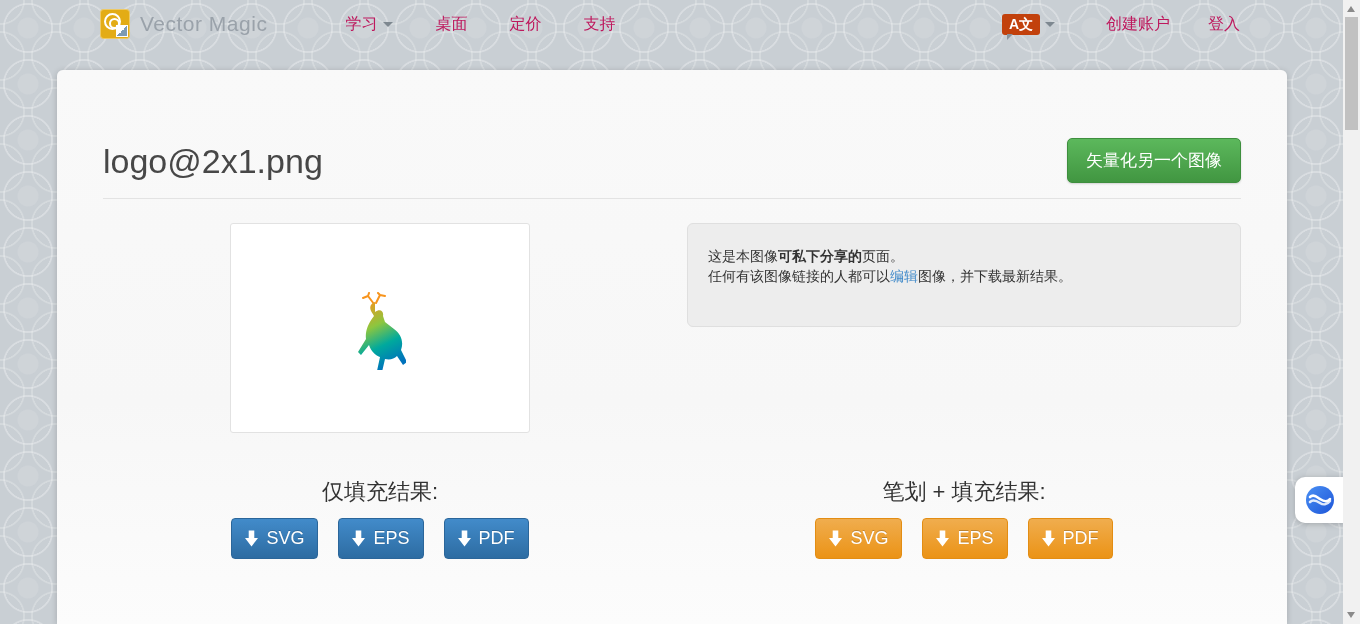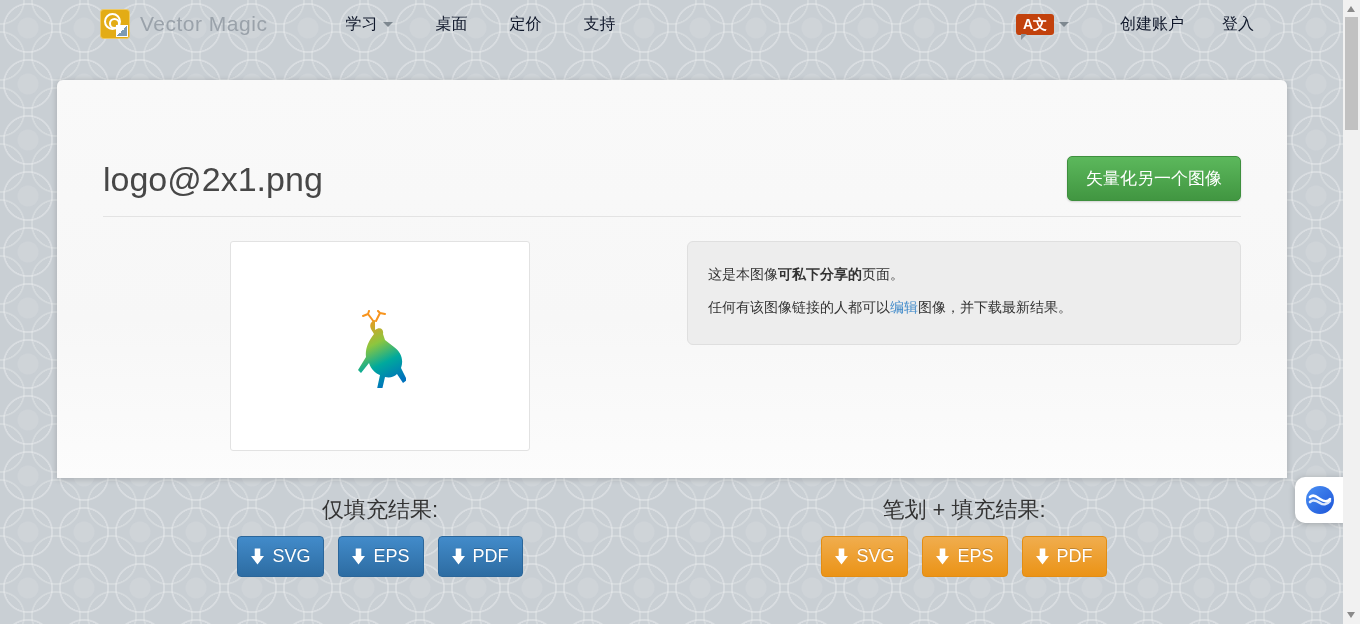--- a/index.html
+++ b/index.html
@@ -13,21 +13,21 @@
       radial-gradient(circle at 0 0, transparent 23px, rgba(255,255,255,.22) 23.5px, rgba(255,255,255,.22) 24.5px, transparent 25.5px),
       radial-gradient(circle at 56px 0, transparent 23px, rgba(255,255,255,.22) 23.5px, rgba(255,255,255,.22) 24.5px, transparent 25.5px),
       radial-gradient(circle at 0 56px, transparent 23px, rgba(255,255,255,.22) 23.5px, rgba(255,255,255,.22) 24.5px, transparent 25.5px),
       radial-gradient(circle at 56px 56px, transparent 23px, rgba(255,255,255,.22) 23.5px, rgba(255,255,255,.22) 24.5px, transparent 25.5px),
       radial-gradient(circle at 28px 28px, rgba(255,255,255,.10) 10px, transparent 11px);
     background-size:56px 56px;
   }
 
   
   .navbar {
-    position:absolute; top:0; left:0; right:3px; height:48px;
+    position:absolute; top:0; left:0; right:17px; height:48px;
     display:flex; align-items:center;
     padding:0 103px 0 100px;
   }
   .brand { display:flex; align-items:center; gap:10px; cursor:pointer; }
   .brand-logo {
     width:30px; height:30px; background:#e3ac15; border-radius:4px;
     position:relative; box-shadow:inset 0 0 0 1px rgba(255,255,255,.35);
   }
   .brand-logo .target {
     position:absolute; left:4px; top:4px; width:17px; height:17px;
@@ -38,45 +38,45 @@
     border:2px solid #fff; border-radius:50%;
   }
   .brand-logo .corner {
     position:absolute; right:2px; bottom:2px; width:12px; height:12px;
     background:linear-gradient(135deg,#ffffff 50%, #7d9bb4 50%);
     border:1.5px solid #fff;
   }
   .brand-name { font-size:21px; color:#9aa2aa; letter-spacing:.5px; }
   .nav-links { display:flex; align-items:center; margin-left:36px; }
   .nav-link {
-    font-size:16px; color:#0f172a; margin-left:42px; cursor:pointer;
+    font-size:16px; color:#be185d; margin-left:42px; cursor:pointer;
     display:flex; align-items:center; gap:6px; white-space:nowrap;
   }
   .caret {
     width:0; height:0; border-left:5px solid transparent; border-right:5px solid transparent;
     border-top:5px solid #7e8890; display:inline-block;
   }
   .nav-right { margin-left:auto; display:flex; align-items:center; gap:38px; }
   .lang-chip { display:flex; align-items:center; gap:5px; cursor:pointer; }
   .lang-bubble {
     background:#c2410c; color:#fff; font-size:14px; font-weight:bold;
     padding:1px 7px 2px; border-radius:3px; position:relative; line-height:18px;
   }
   .lang-bubble::after {
     content:""; position:absolute; left:5px; bottom:-5px;
     border-left:6px solid #8b939b; border-bottom:6px solid transparent;
   }
 
   
   .card {
-    position:absolute; left:57px; top:80px; width:1230px; height:398px;
+    position:absolute; left:57px; top:70px; width:1230px; height:554px;
     background:linear-gradient(#f9f9f9 0%, #f7f7f7 60%, #fcfcfc 100%);
     border-radius:6px 6px 0 0;
     box-shadow:0 1px 6px rgba(0,0,0,.18);
-    padding:12px 46px;
+    padding:4px 46px;
   }
   .title-row { display:flex; justify-content:space-between; align-items:center; padding-top:64px; }
   .page-title { font-size:34px; font-weight:400; color:#474747; line-height:40px; }
   .divider { border:none; border-top:1px solid #e3e3e3; margin-top:15px; }
 
   .two-col { display:grid; grid-template-columns:1fr 1fr; column-gap:30px; }
   .row-preview { margin-top:24px; }
   .cell-center { display:flex; justify-content:center; align-items:flex-start; }
 
   
@@ -93,27 +93,27 @@
     padding:3px 9px; border-radius:13px; white-space:nowrap; line-height:16px;
   }
   .logo-subtitle { font-size:15.5px; font-weight:bold; color:#161616; margin-top:6px; letter-spacing:.5px; }
 
   
   .info-box {
     background:#ededed; border:1px solid #dfdfdf; border-radius:6px;
     padding:22px 20px; min-height:104px; font-size:14px; color:#333;
   }
   .info-box p { line-height:20px; }
-  .info-box p + p { margin-top:13px; }
+  .info-box p + p { }
   .link { color:#428bca; cursor:pointer; text-decoration:none; }
 
   
   .row-results { margin-top:46px; text-align:center; }
   .result-heading { font-size:22px; color:#333; line-height:26px; }
-  .btn-group { display:inline-flex; gap:14px; margin-top:13px; }
+  .btn-group { display:inline-flex; gap:20px; margin-top:13px; }
   .btn {
     display:inline-flex; align-items:center; gap:8px;
     color:#fff; font-size:18px; border-radius:4px; cursor:pointer;
     padding:8px 13px; height:41px;
     text-shadow:0 -1px 0 rgba(0,0,0,.2);
   }
   .btn-blue   { background:linear-gradient(#428bca,#2d6ca2); border:1px solid #2b669a; }
   .btn-orange { background:linear-gradient(#f0ad4e,#eb9316); border:1px solid #e38d13; }
   .btn-green  {
     background:linear-gradient(#5cb85c,#419641); border:1px solid #3e8f3e;

